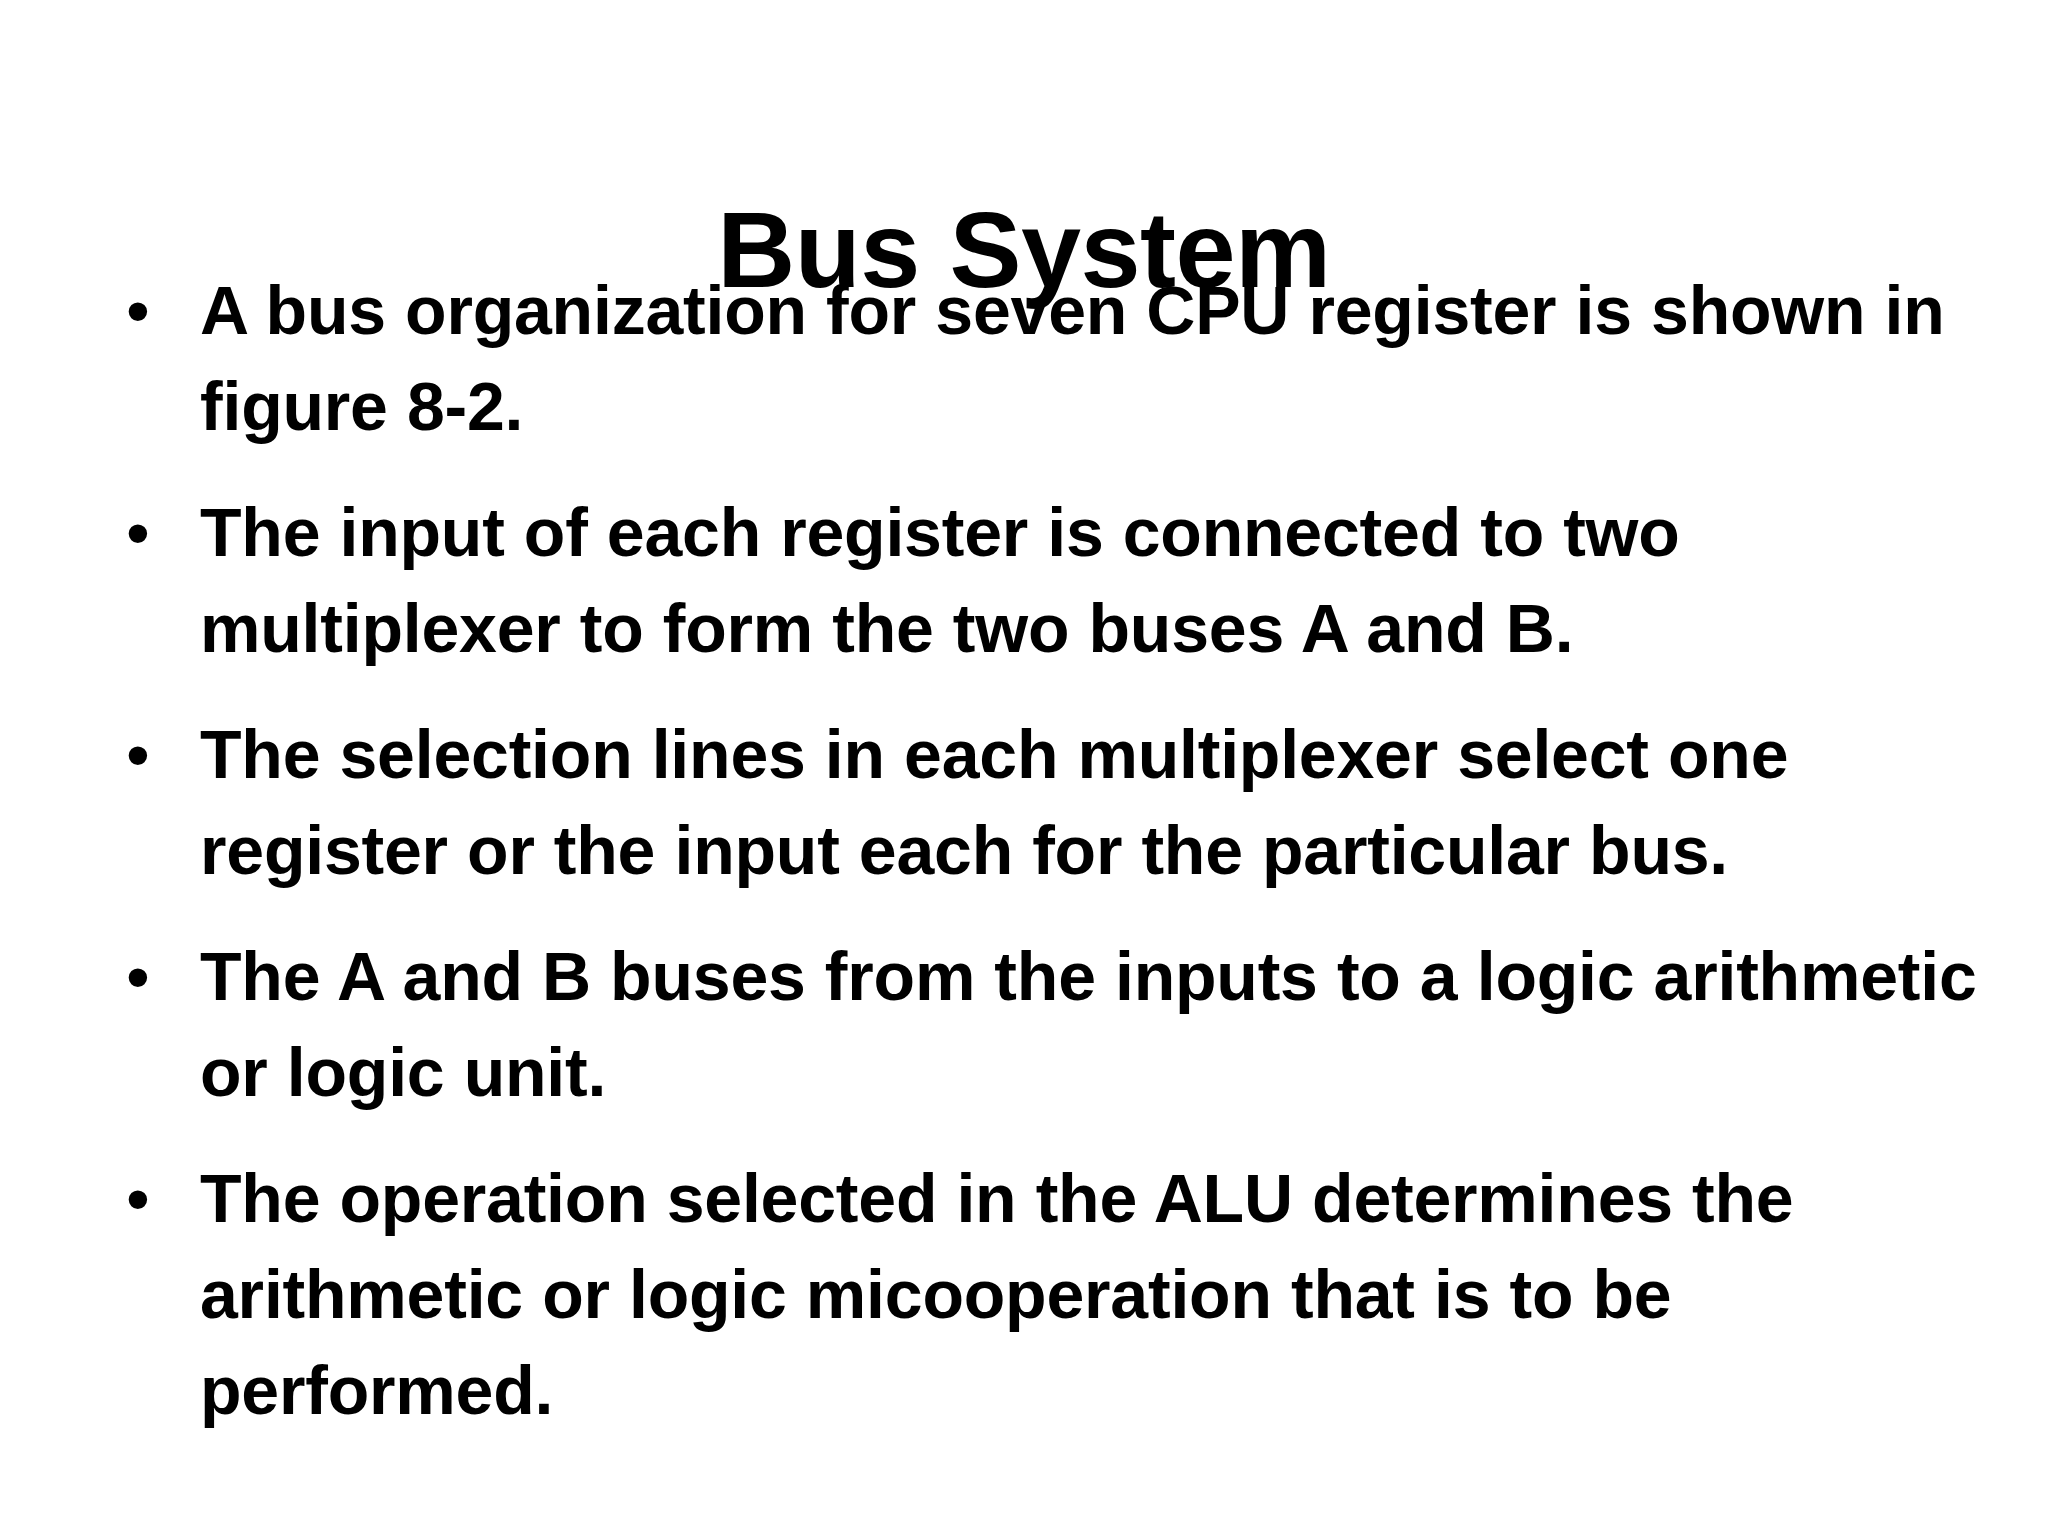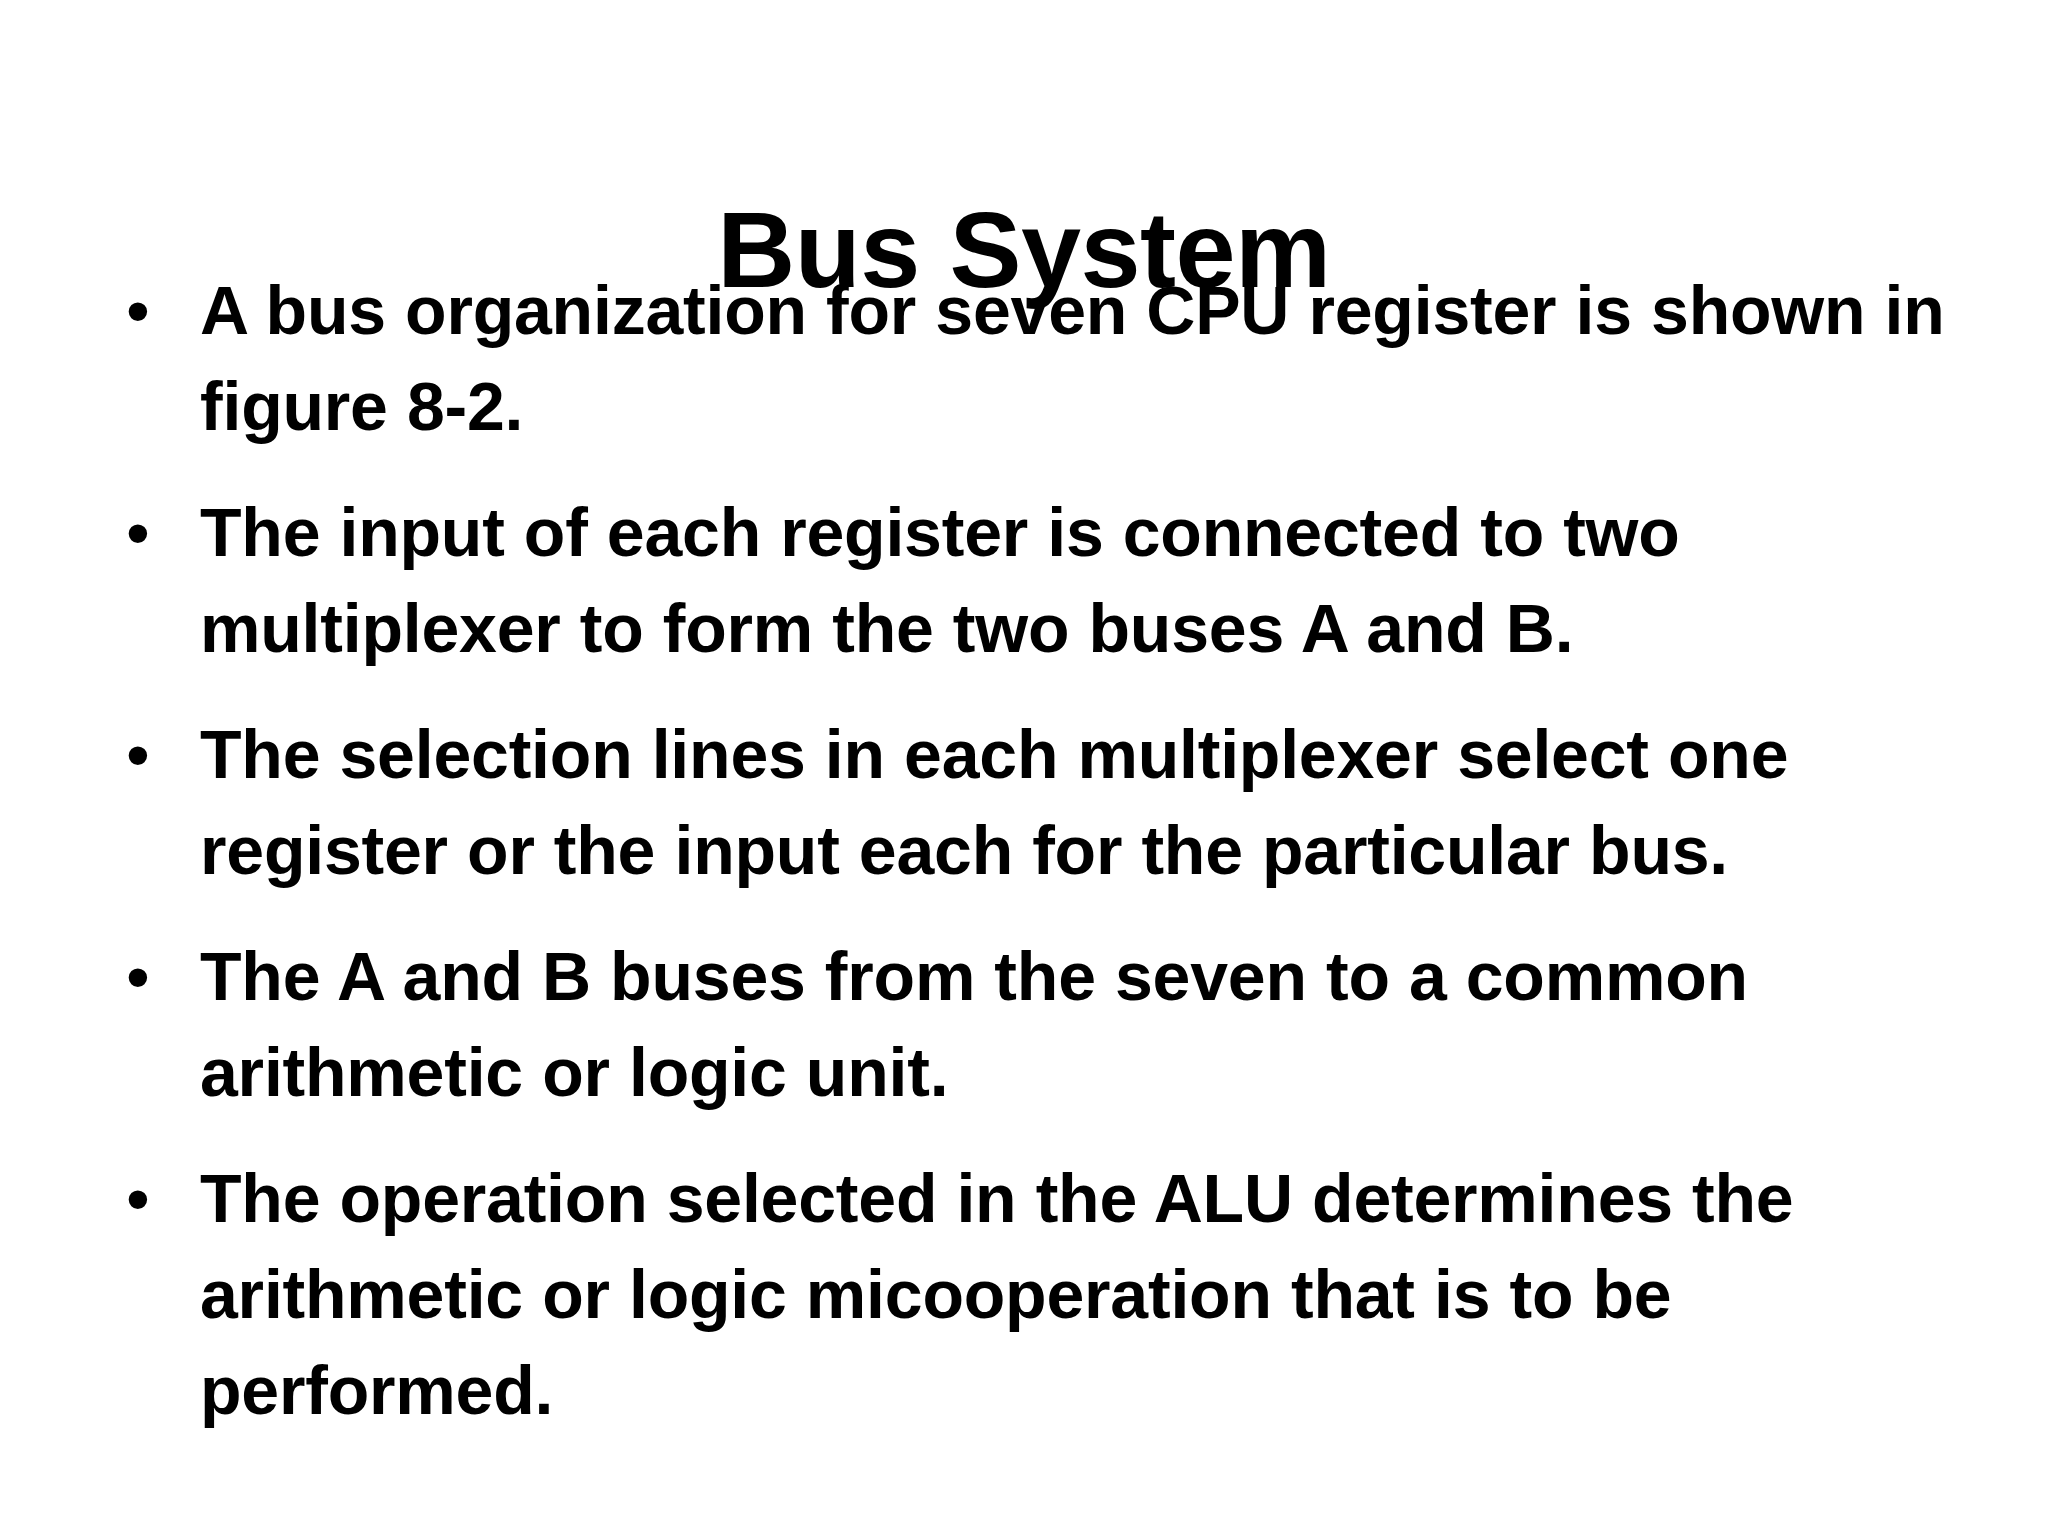--- a/index.html
+++ b/index.html
@@ -97,21 +97,21 @@
       <span class="bullet-text">The input of each register is connected to two multiplexer to form the two buses A and B.</span>
     </li>
 
     <li class="bullet-item">
       <span class="bullet-marker">•</span>
       <span class="bullet-text">The selection lines in each multiplexer select one register or the input each for the particular bus.</span>
     </li>
 
     <li class="bullet-item">
       <span class="bullet-marker">•</span>
-      <span class="bullet-text">The A and B buses from the seven to a common arithmetic or logic unit.</span>
+      <span class="bullet-text">The A and B buses from the inputs to a logic arithmetic or logic unit.</span>
     </li>
 
     <li class="bullet-item">
       <span class="bullet-marker">•</span>
       <span class="bullet-text">The operation selected in the ALU determines the arithmetic or logic micooperation that is to be performed.</span>
     </li>
 
   </ul>
 
 </div>

